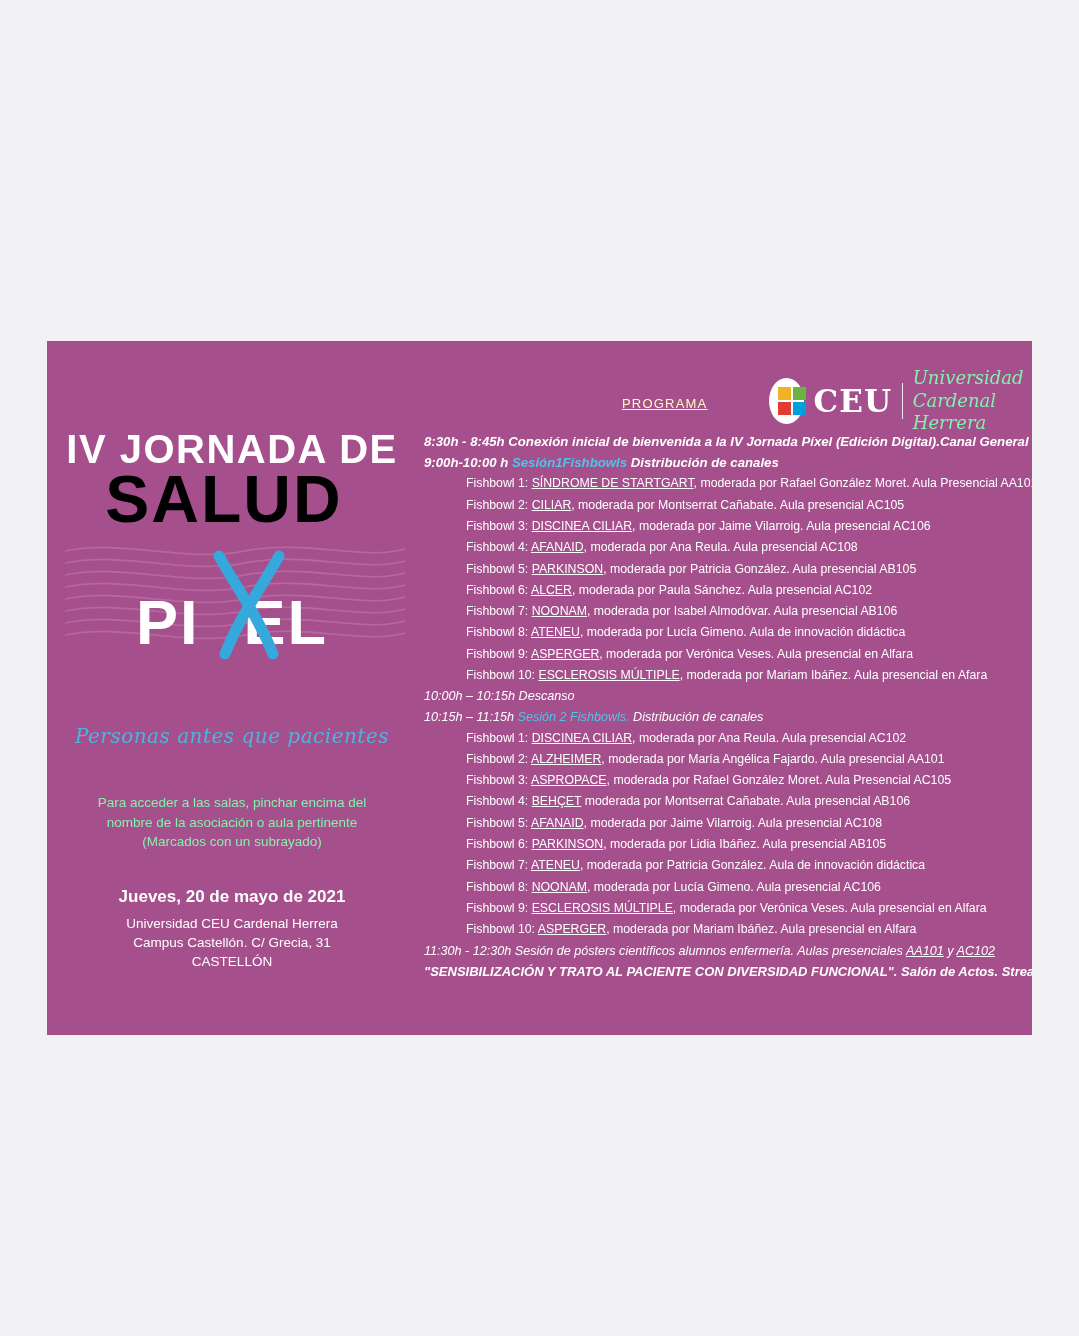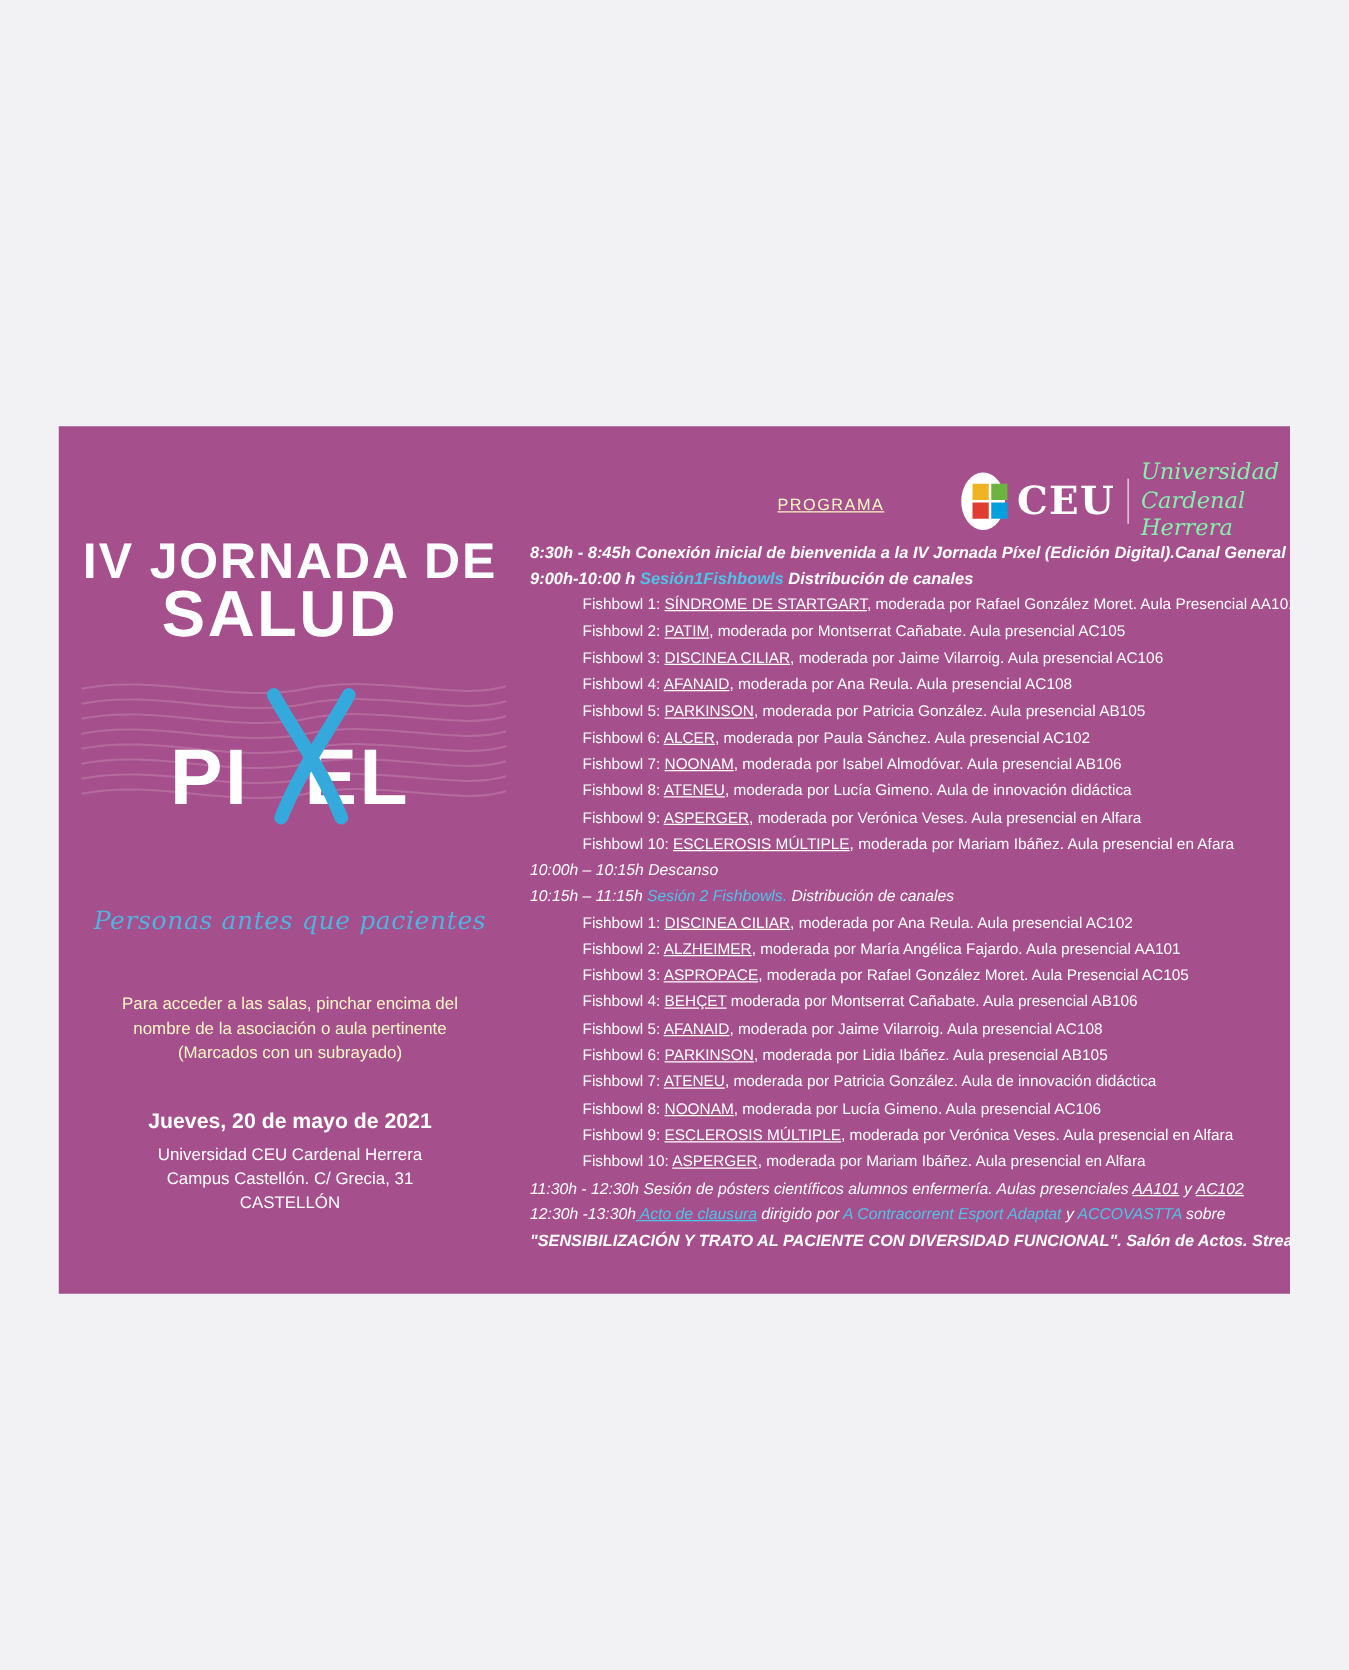--- a/index.html
+++ b/index.html
@@ -35,25 +35,25 @@
     left: 0; right: 0;
     font-size: 40px;
     font-weight: bold;
     letter-spacing: 1.5px;
     color: #ffffff;
   }
   .title-line2 {
     position: absolute;
     top: 125px;
     left: 0; right: 16px;
-    font-size: 52px;
+    font-size: 66px;
     font-weight: bold;
     letter-spacing: 2px;
     line-height: 1;
-    color: #ffffff;
+    color: #000000;
   }
   
   .waves {
     position: absolute;
     top: 196px;
     left: 18px;
     width: 340px;
     height: 120px;
     opacity: 0.45;
   }
@@ -85,21 +85,21 @@
     color: #4fb3dd;
     letter-spacing: 0.5px;
   }
   .access-note {
     position: absolute;
     top: 452px;
     left: 40px;
     right: 40px;
     font-size: 13.5px;
     line-height: 1.45;
-    color: #fef9c3;
+    color: #86efac;
   }
   .date-block {
     position: absolute;
     top: 545px;
     left: 30px;
     right: 30px;
     color: #ffffff;
   }
   .date-strong {
     font-size: 17px;
@@ -274,21 +274,21 @@
       <div class="line head">
         <span>8:30h - 8:45h</span><span> Conexión inicial de bienvenida a la IV Jornada Píxel (Edición Digital).Canal General</span>
       </div>
 
       <div class="line head">
         <span>9:00h-10:00 h</span>
         <span class="cy">Sesión1Fishbowls</span><span> Distribución de canales</span>
       </div>
 
       <div class="fb"><span>Fishbowl 1: </span><span class="u">SÍNDROME DE STARTGART</span><span>, moderada por Rafael González Moret. Aula Presencial AA101</span></div>
-      <div class="fb"><span>Fishbowl 2: </span><span class="u">PATIM</span><span>, moderada por  Montserrat Cañabate. Aula presencial AC105</span></div>
+      <div class="fb"><span>Fishbowl 2: </span><span class="u">CILIAR</span><span>, moderada por  Montserrat Cañabate. Aula presencial AC105</span></div>
       <div class="fb"><span>Fishbowl 3:  </span><span class="u">DISCINEA CILIAR</span><span>, moderada por Jaime Vilarroig. Aula presencial AC106</span></div>
       <div class="fb"><span>Fishbowl 4: </span><span class="u">AFANAID</span><span>, moderada por Ana Reula. Aula presencial AC108</span></div>
       <div class="fb"><span>Fishbowl 5: </span><span class="u">PARKINSON</span><span>, moderada por Patricia González. Aula presencial AB105</span></div>
       <div class="fb"><span>Fishbowl 6: </span><span class="u">ALCER</span><span>, moderada por Paula Sánchez. Aula presencial AC102</span></div>
       <div class="fb"><span>Fishbowl 7: </span><span class="u">NOONAM</span><span>, moderada por Isabel Almodóvar. Aula presencial AB106</span></div>
       <div class="fb"><span>Fishbowl 8: </span><span class="u">ATENEU</span><span>, moderada por Lucía Gimeno. Aula de innovación didáctica</span></div>
       <div class="fb"><span>Fishbowl 9: </span><span class="u">ASPERGER</span><span>, moderada por Verónica Veses. Aula presencial en Alfara</span></div>
       <div class="fb"><span>Fishbowl 10: </span><span class="u">ESCLEROSIS MÚLTIPLE</span><span>, moderada por Mariam Ibáñez. Aula presencial en Afara</span></div>
 
       <div class="line">
@@ -307,20 +307,17 @@
       <div class="fb"><span>Fishbowl 6: </span><span class="u">PARKINSON</span><span>, moderada por Lidia Ibáñez. Aula presencial AB105</span></div>
       <div class="fb"><span>Fishbowl 7: </span><span class="u">ATENEU</span><span>, moderada por Patricia González. Aula de innovación didáctica</span></div>
       <div class="fb"><span>Fishbowl 8: </span><span class="u">NOONAM</span><span>, moderada por Lucía Gimeno. Aula presencial AC106</span></div>
       <div class="fb"><span>Fishbowl 9: </span><span class="u">ESCLEROSIS MÚLTIPLE</span><span>, moderada por Verónica Veses. Aula presencial en Alfara</span></div>
       <div class="fb"><span>Fishbowl 10: </span><span class="u">ASPERGER</span><span>, moderada por Mariam Ibáñez. Aula presencial en Alfara</span></div>
 
       <div class="line">
         <span>11:30h - 12:30h</span><span> Sesión de pósters científicos alumnos enfermería. Aulas presenciales </span><span class="u">AA101</span><span> y </span><span class="u">AC102</span>
       </div>
 
-      <div class="line">
-        <span>12:30h -13:30h</span><span class="cy u"> Acto de clausura</span><span> dirigido por </span><span class="cy">A Contracorrent Esport Adaptat</span><span> y </span><span class="cy">ACCOVASTTA</span><span> sobre</span>
-      </div>
 
       <div class="line last">"SENSIBILIZACIÓN Y TRATO AL PACIENTE CON DIVERSIDAD FUNCIONAL". Salón de Actos. Streaming</div>
     </div>
   </div>
 </div>
 
 </body></html>

